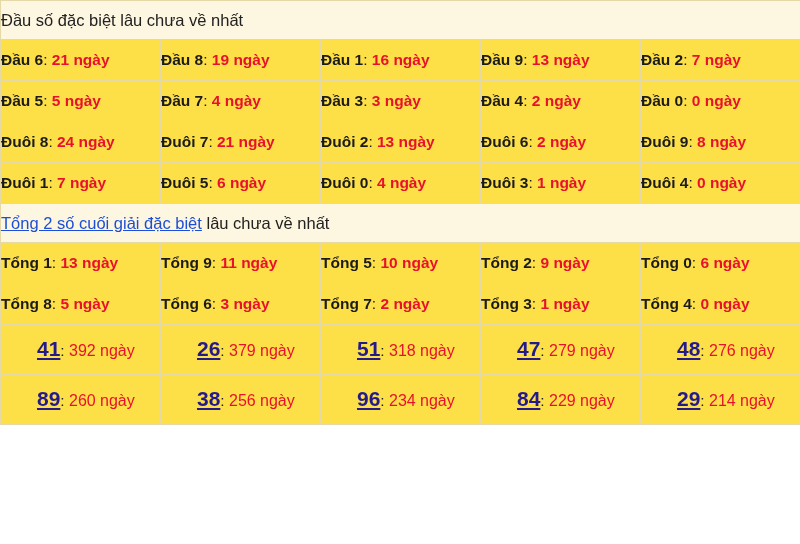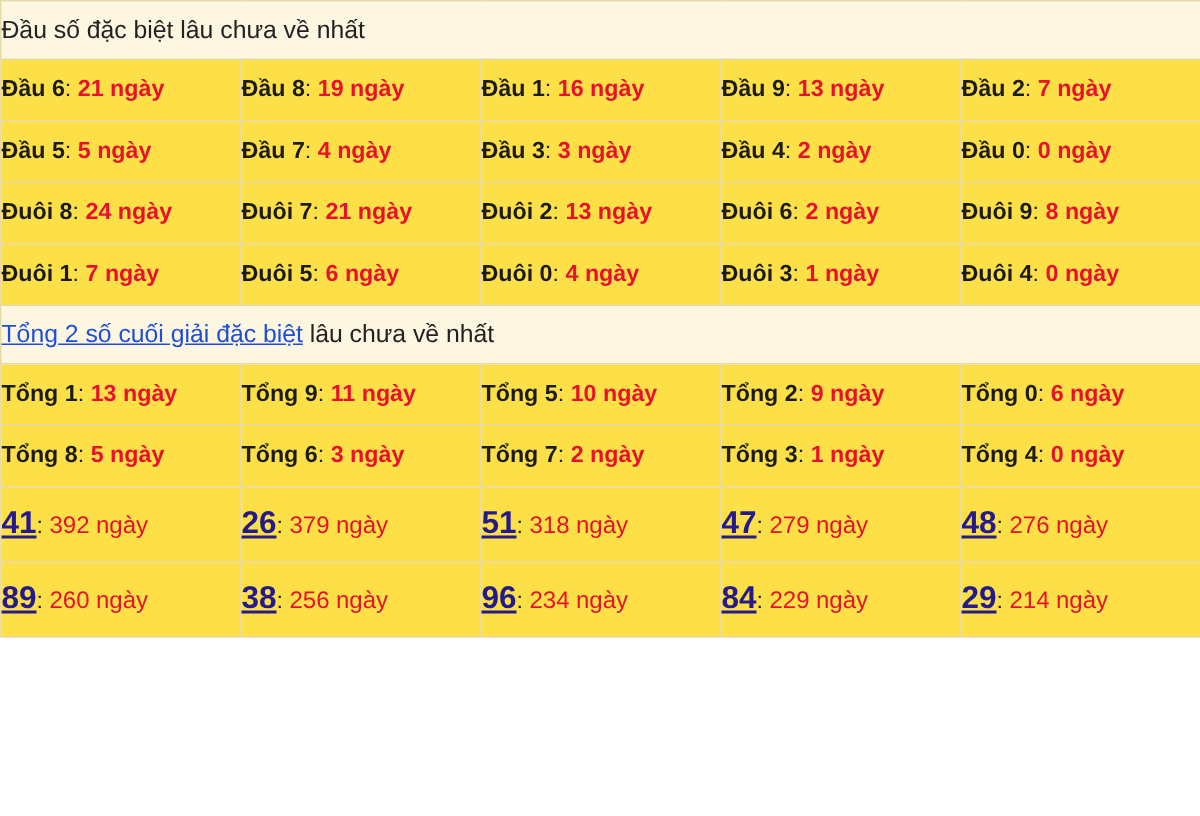--- a/index.html
+++ b/index.html
@@ -62,21 +62,21 @@
   .num {
     color: #e8112d;
     font-weight: 700;
   }
   .num-plain {
     color: #e8112d;
     font-weight: 400;
     font-size: 16px;
   }
   .sep { color: #1b1b1b; font-weight: 400; }
-  .row-big td { height: 50px; }
+  .row-big td { height: 50px; padding-left: 36px; }
 </style>
 </head>
 <body>
 
 <table class="table">
   <colgroup>
     <col style="width:160px">
       <col style="width:160px">
       <col style="width:160px">
       <col style="width:160px">

